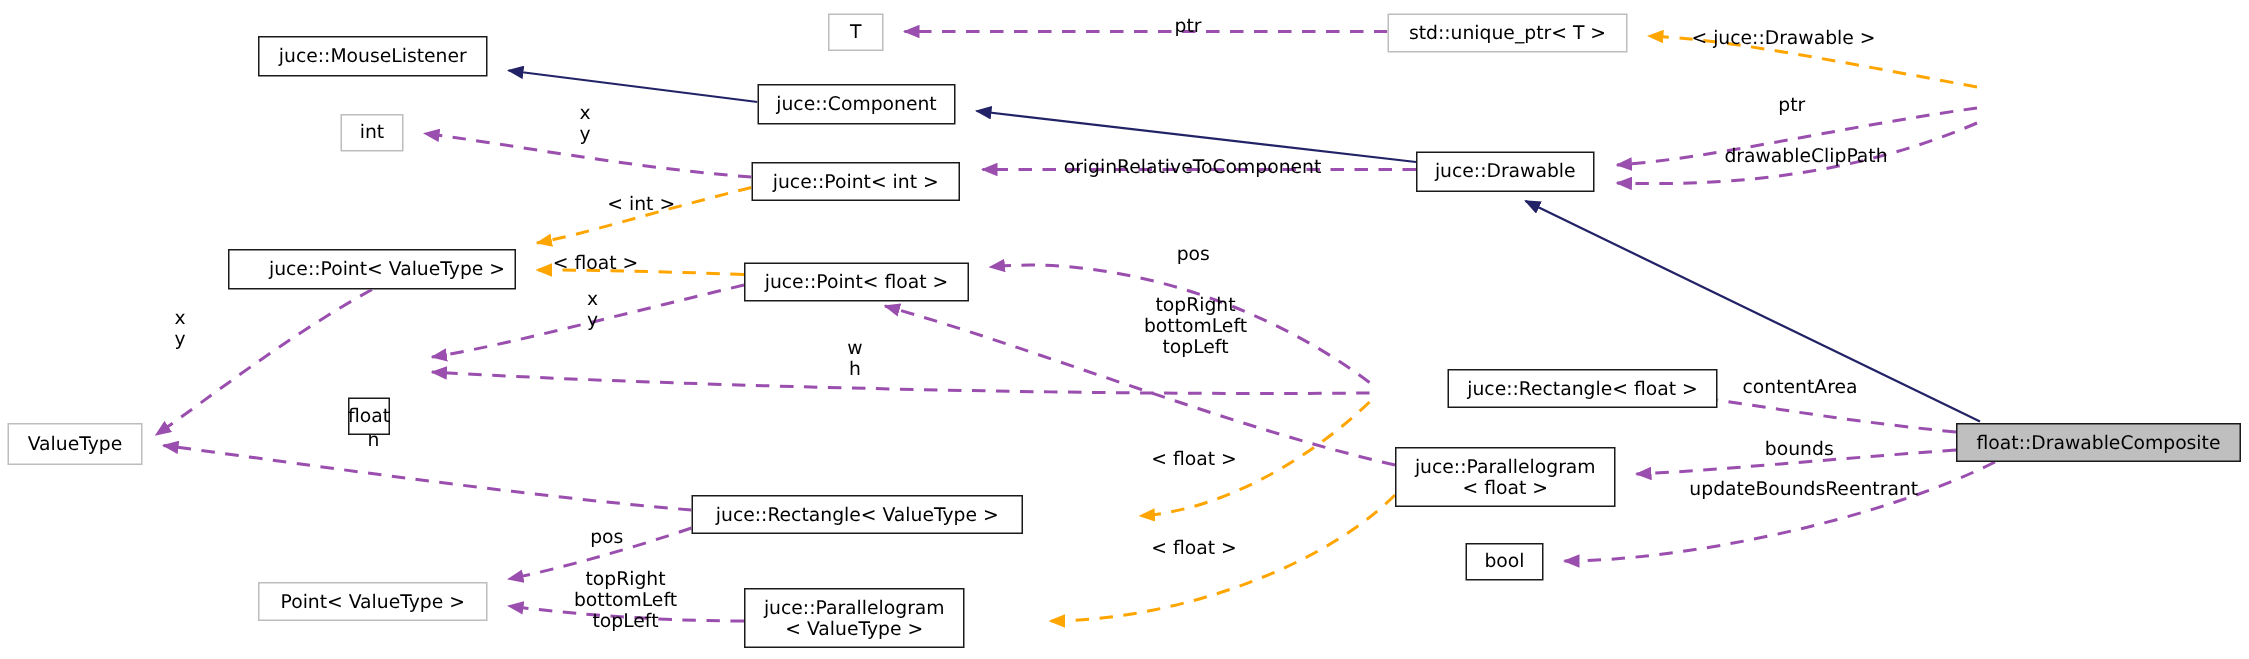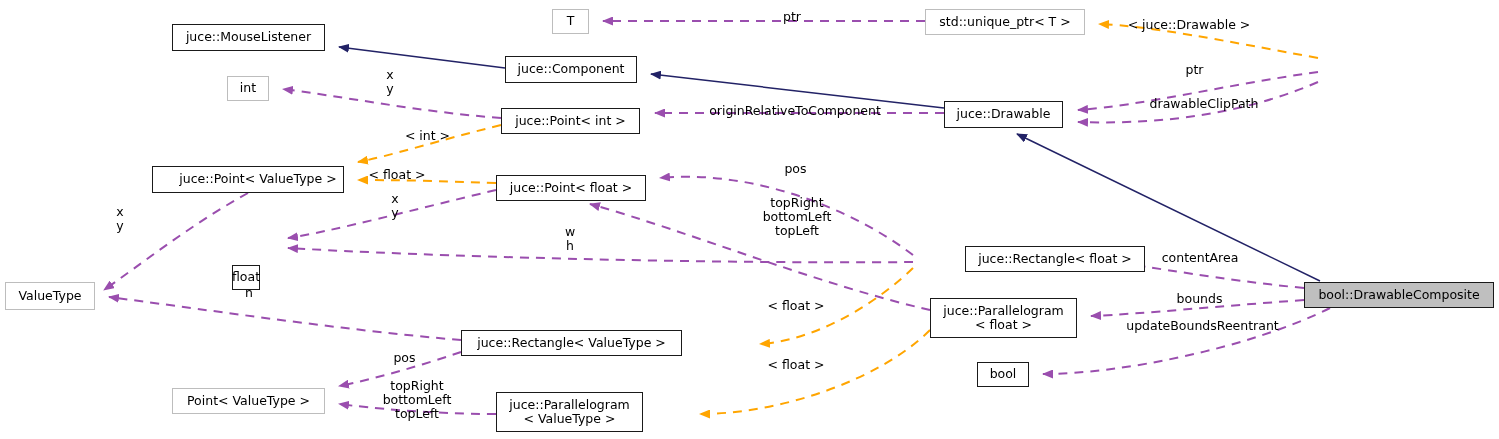--- a/index.html
+++ b/index.html
@@ -128,21 +128,21 @@
   <div class="node solid" style="left:152px;top:166px;width:192px;height:27px;padding-left:20px;">juce::Point&lt; ValueType &gt;</div>
 
   <div class="node solid" style="left:496px;top:175px;width:150px;height:26px;">juce::Point&lt; float &gt;</div>
 
   <div class="node solid" style="left:232px;top:231px;width:28px;height:25px;margin-top:34px;">float</div>
 
   <div class="node solid" style="left:965px;top:246px;width:180px;height:26px;">juce::Rectangle&lt; float &gt;</div>
 
   <div class="node faint" style="left:5px;top:282px;width:90px;height:28px;">ValueType</div>
 
-  <div class="node highlight" style="left:1304px;top:282px;width:190px;height:26px;">bool::DrawableComposite</div>
+  <div class="node highlight" style="left:1304px;top:282px;width:190px;height:26px;">float::DrawableComposite</div>
 
   <div class="node solid" style="left:930px;top:298px;width:147px;height:40px;">juce::Parallelogram
 &lt; float &gt;</div>
 
   <div class="node solid" style="left:461px;top:330px;width:221px;height:26px;">juce::Rectangle&lt; ValueType &gt;</div>
 
   <div class="node solid" style="left:977px;top:362px;width:52px;height:25px;">bool</div>
 
   <div class="node faint" style="left:172px;top:388px;width:153px;height:26px;">Point&lt; ValueType &gt;</div>
 

